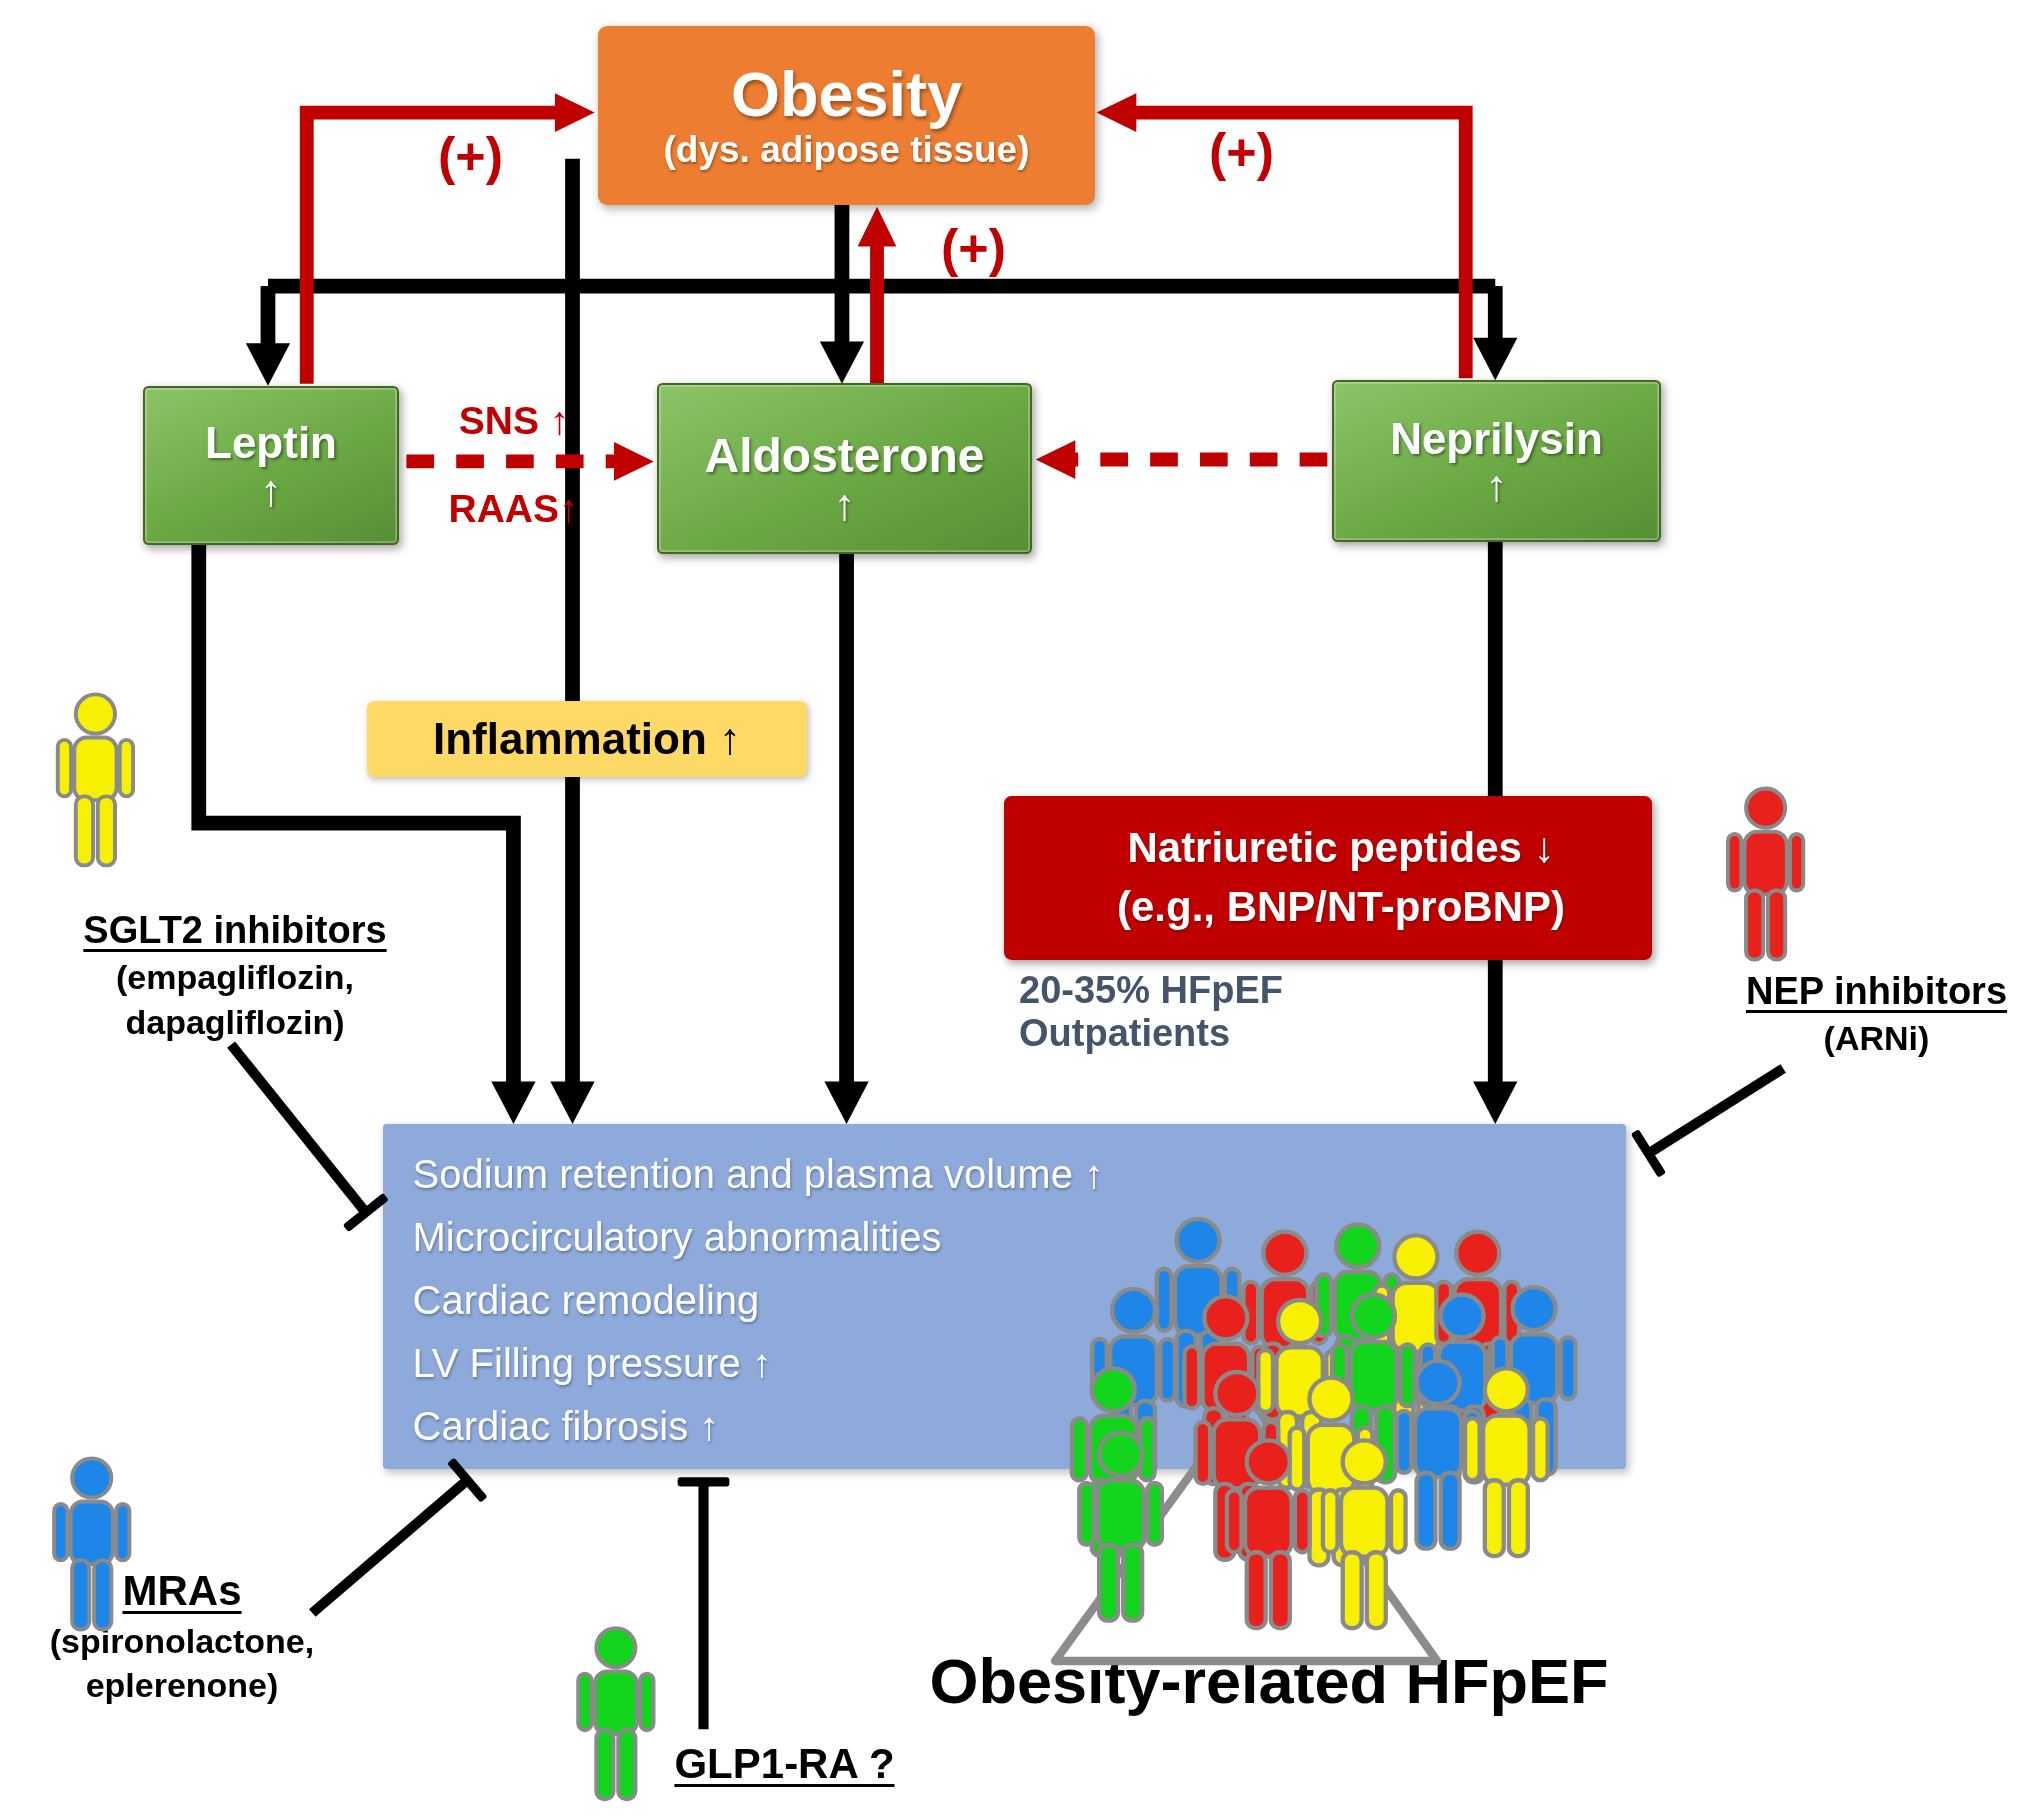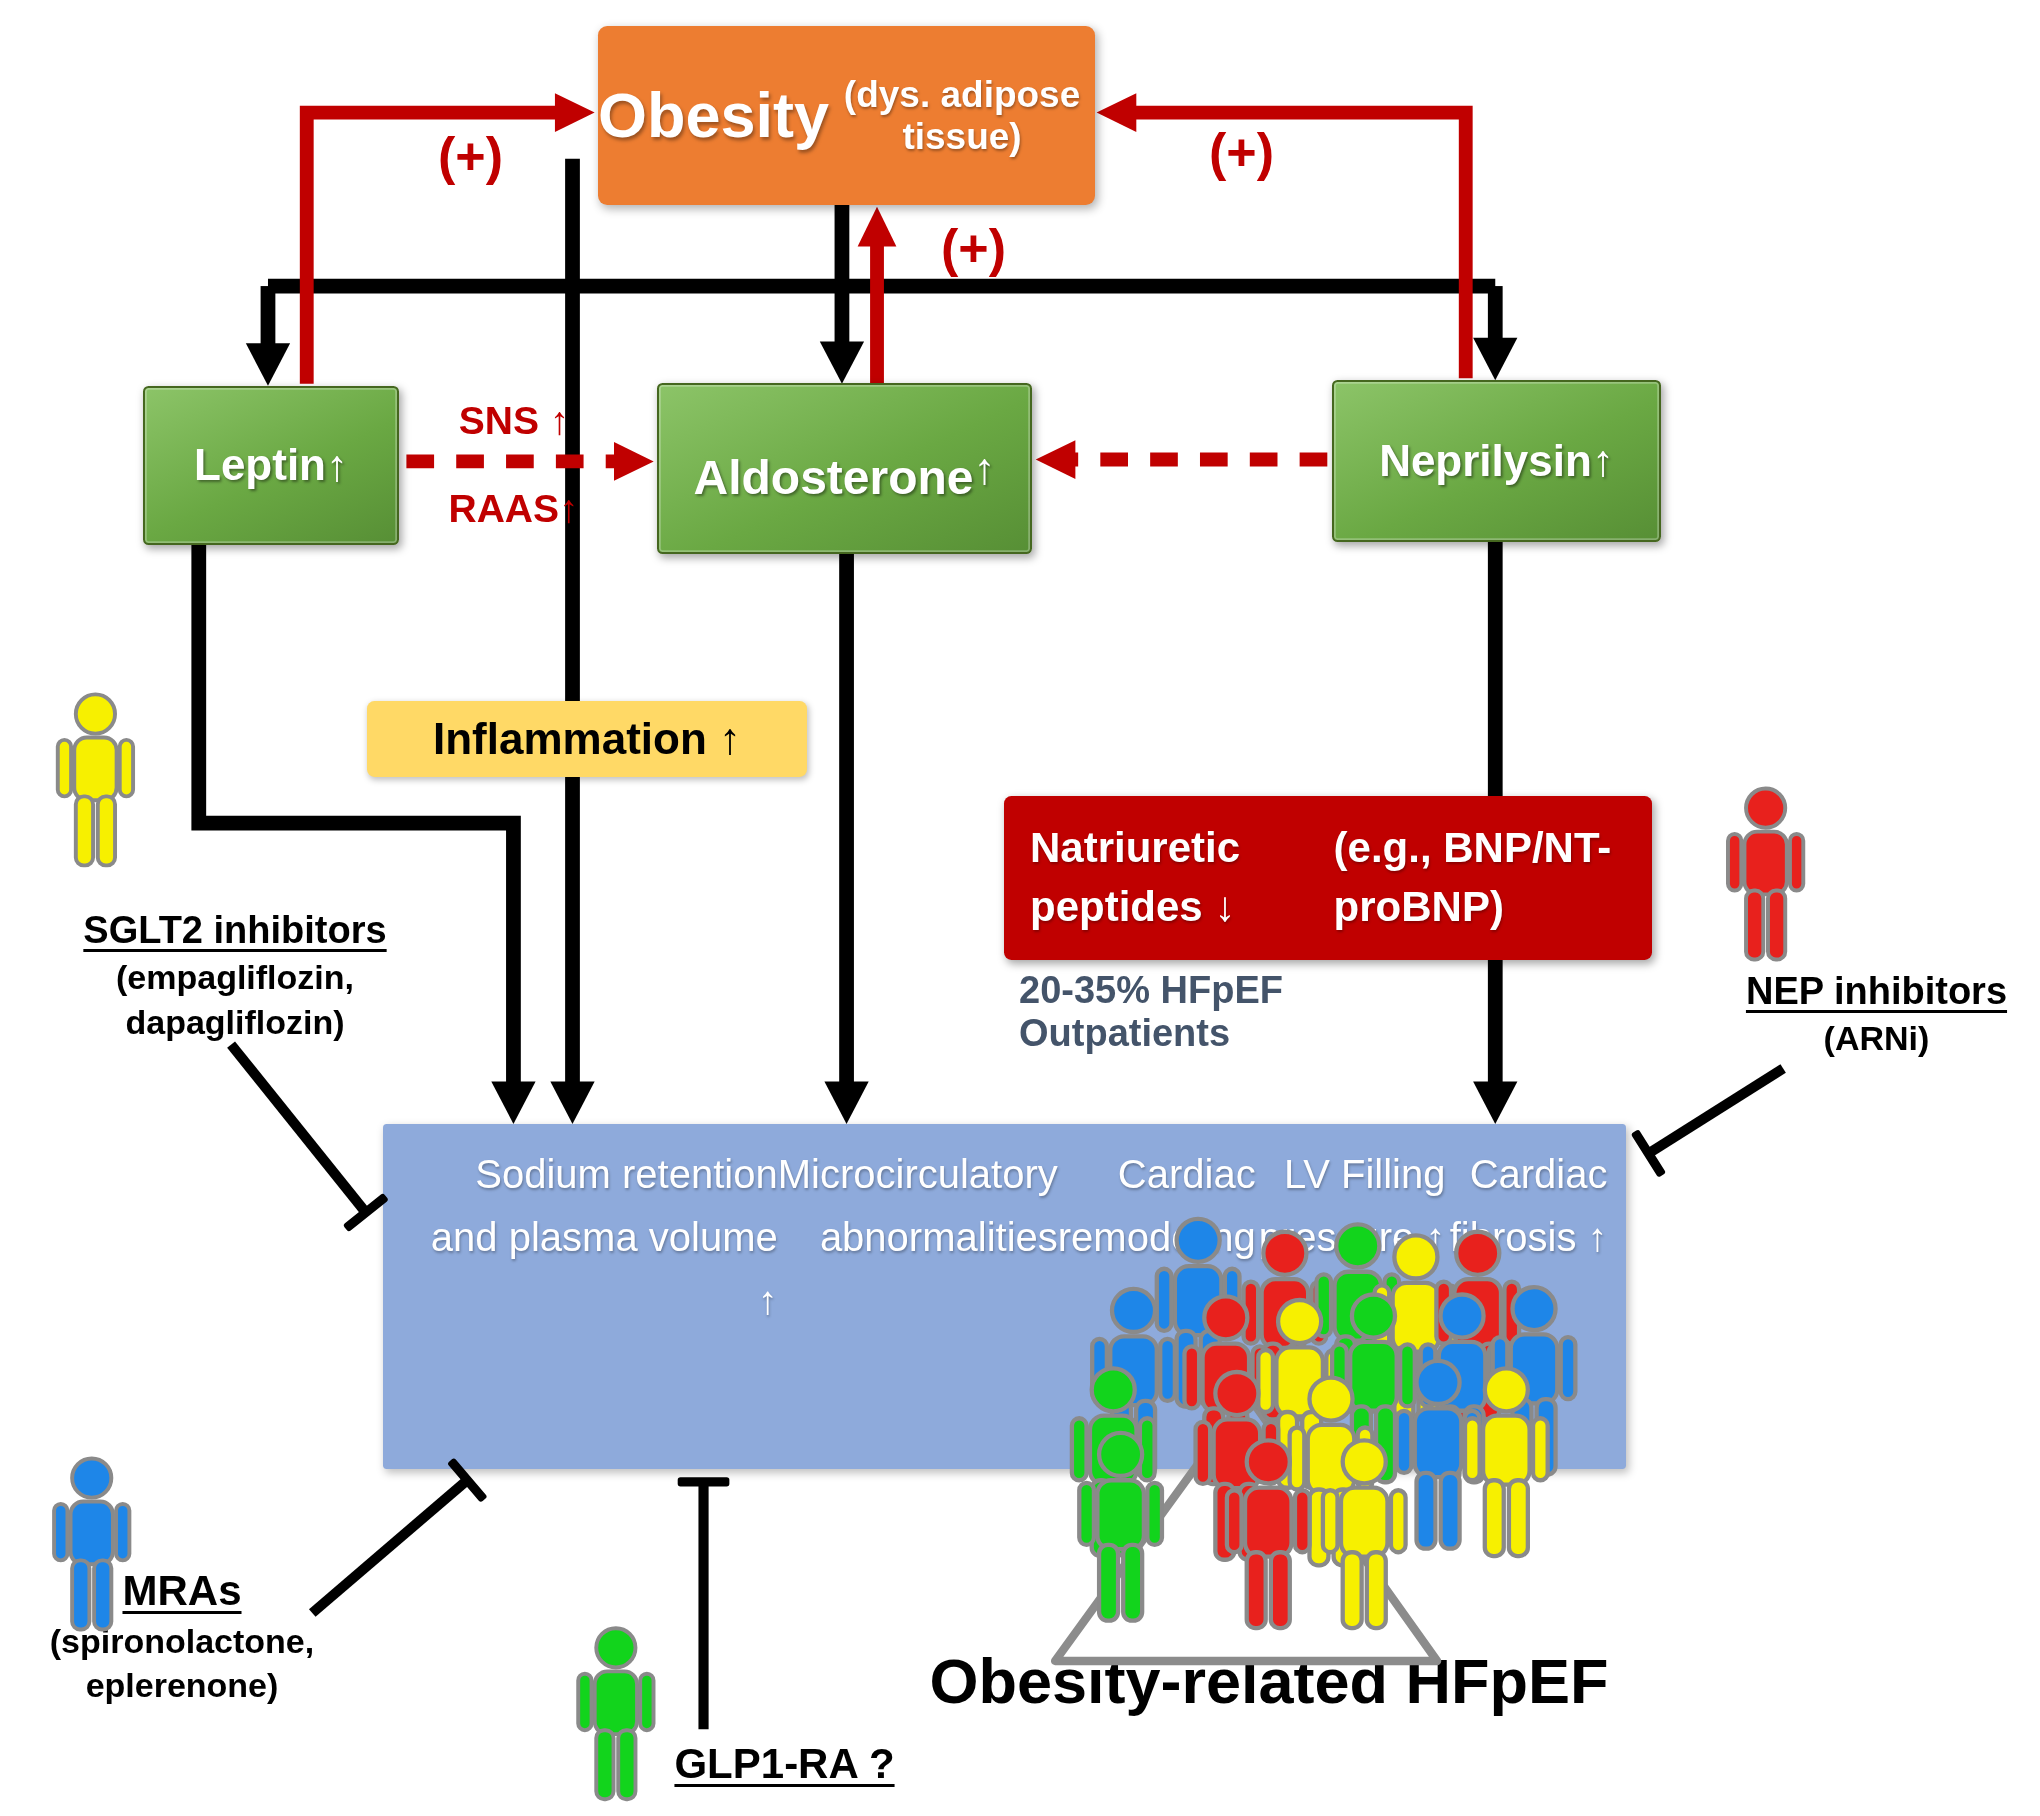--- a/index.html
+++ b/index.html
@@ -1,21 +1,21 @@
 <!DOCTYPE html>
 <html style="font-size:14.8px"><head>
 <meta charset="utf-8">
 <style>
   html,body{margin:0;padding:0;background:#fff;font-family:"Liberation Sans",sans-serif;}
   #canvas{position:relative;width:2041px;height:1816px;background:#ffffff;overflow:hidden;}
   svg.layer{position:absolute;left:0;top:0;pointer-events:none;}
   #connector-layer{z-index:1;}
   #overlay-layer{z-index:3;}
   .abs{position:absolute;z-index:2;box-sizing:border-box;}
-  .box{display:flex;flex-direction:row;align-items:center;justify-content:center;text-align:center;}
+  .box{display:flex;flex-direction:column;align-items:center;justify-content:center;text-align:center;}
   .obesity{background:#ED7D31;border-radius:9.2px;color:#fff;box-shadow:2.8px 3.7px 9.2px rgba(0,0,0,.30);}
   .obesity-title{font-size:63px;font-weight:bold;text-shadow:1.8px 2.8px 3.7px rgba(0,0,0,.35);line-height:1.1;}
   .obesity-sub{font-size:37px;font-weight:bold;text-shadow:0.9px 1.8px 2.8px rgba(0,0,0,.35);}
   .mediator{background:linear-gradient(155deg,#8cc468 0%,#6aa843 55%,#578f35 100%);
             border:2.8px solid #45671f;border-radius:5.5px;color:#fff;
             box-shadow:2.8px 3.7px 8.3px rgba(0,0,0,.35), inset 0 0 0 1.8px rgba(255,255,255,.28);}
   .mediator-label{font-size:44px;font-weight:bold;text-shadow:1.8px 1.8px 2.8px rgba(0,0,0,.4);line-height:1.15;}
   .mediator-label.big{font-size:48px;margin-top:18px;}
   .mediator-up{font-size:44px;font-weight:bold;text-shadow:1.8px 1.8px 2.8px rgba(0,0,0,.4);line-height:1;}
   .inflammation{background:#FFD966;border-radius:7.4px;color:#000;font-size:44px;font-weight:bold;box-shadow:1.8px 2.8px 6.5px rgba(0,0,0,.25);}

